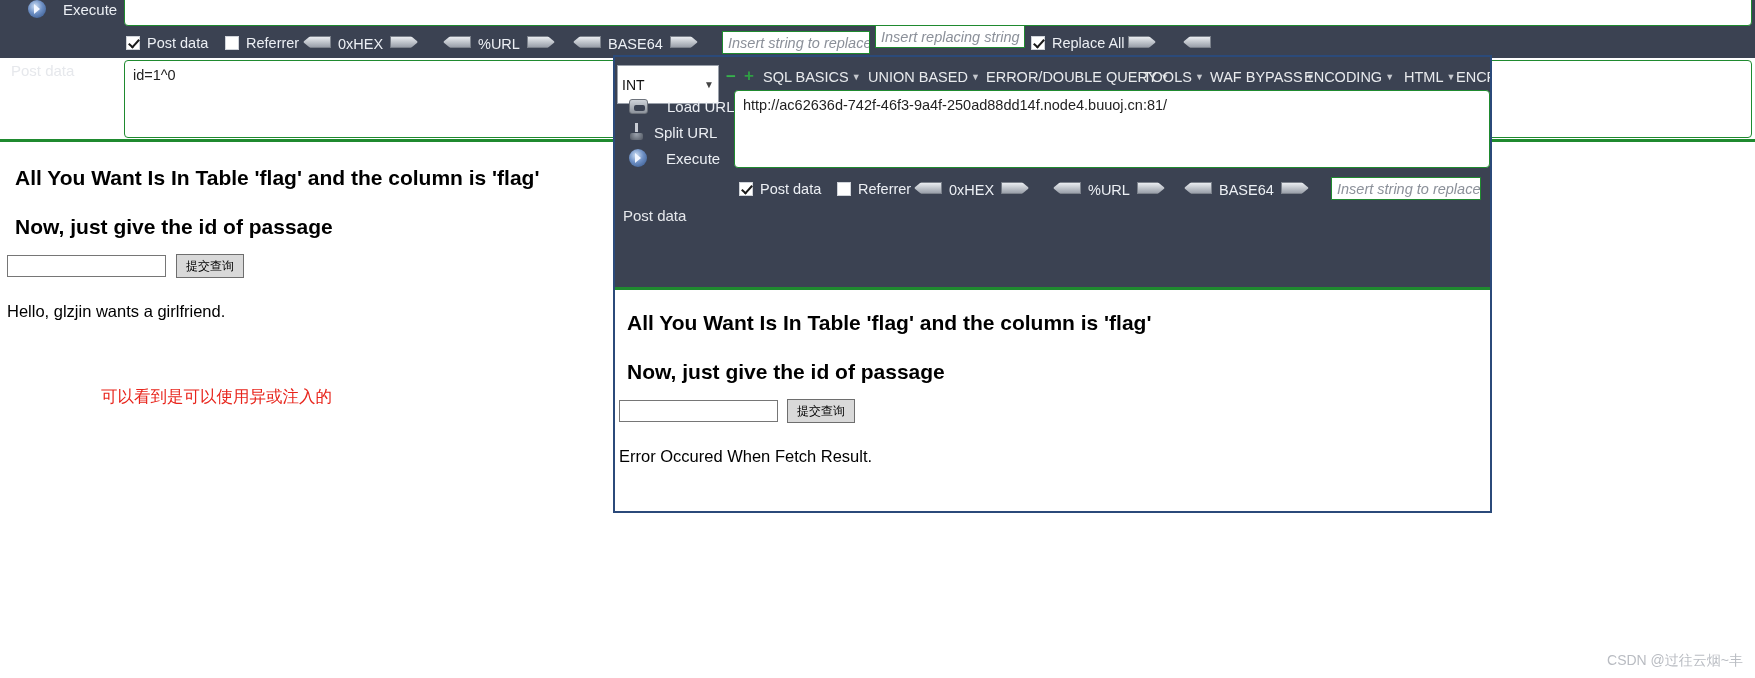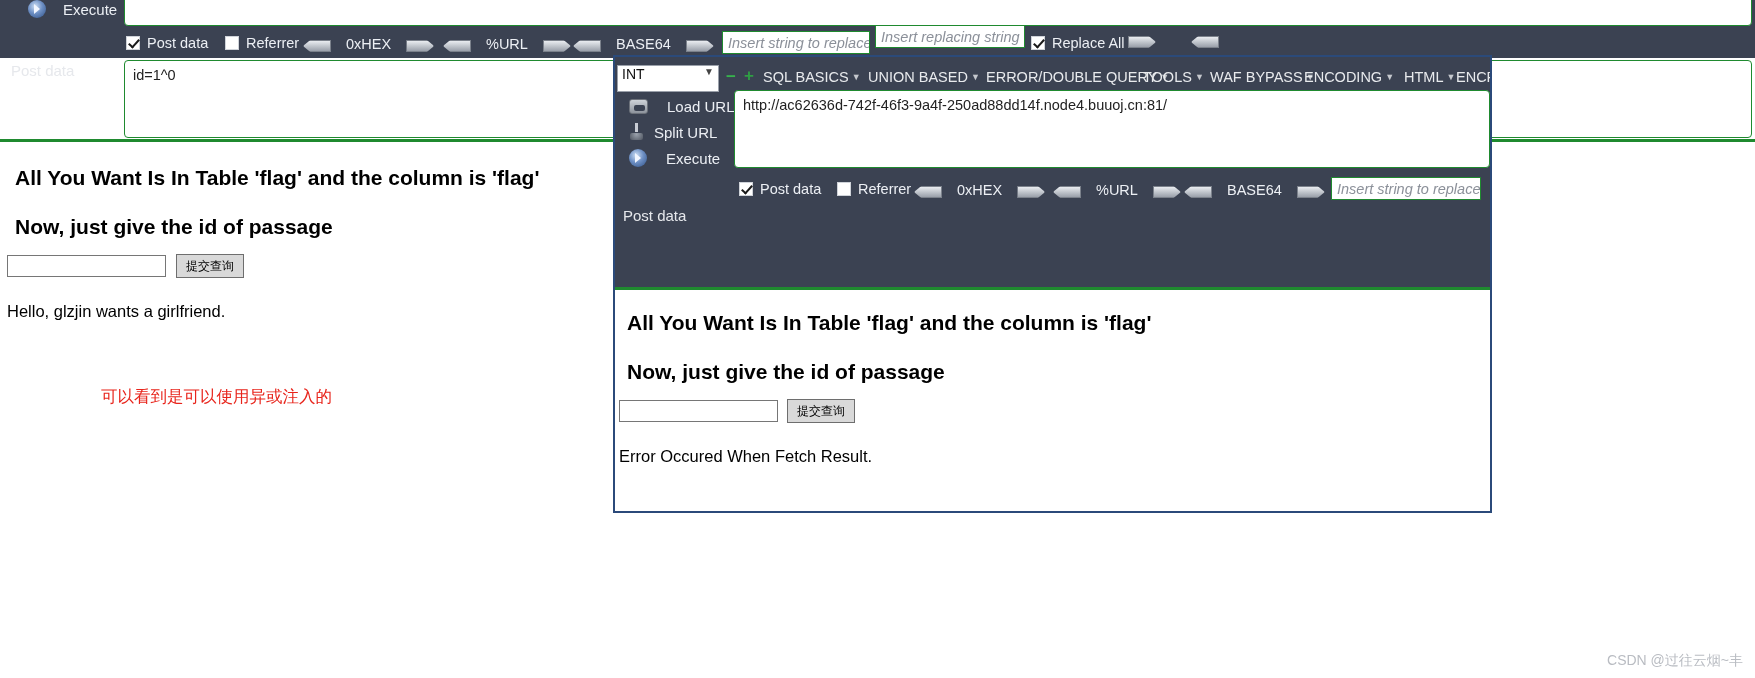--- a/index.html
+++ b/index.html
@@ -77,21 +77,21 @@
 
   
   .pill {
     width:28px; height:12px; flex:none;
     background:linear-gradient(#e9ecf0,#9aa0aa);
     border:1px solid #7b818b;
   }
   .pill.left  { clip-path: polygon(0% 50%, 26% 0%, 100% 0%, 100% 100%, 26% 100%); }
   .pill.right { clip-path: polygon(0% 0%, 74% 0%, 100% 50%, 74% 100%, 0% 100%); }
 
-  .enc-group { display:flex; align-items:flex-end; gap:15px; }
+  .enc-group { display:flex; align-items:flex-start; gap:7px; }
   .enc-label { font-size:14.5px; color:#eceff4; white-space:nowrap; }
 
   
   .tb-input {
     background:#ffffff; border:1px solid #1f8a2f;
     font-style:italic; color:#8b9099; font-size:14.5px;
     padding:2px 5px; height:23px; line-height:19px;
     font-family:"Liberation Sans", sans-serif;
     overflow:hidden; white-space:nowrap;
   }
@@ -102,22 +102,22 @@
   }
   .box-text {
     font-size:14.5px; color:#222; padding:6px 8px;
     font-family:"Liberation Sans", sans-serif;
     white-space:nowrap; overflow:hidden;
   }
 
   
   .sel {
     background:#ffffff; border:1px solid #9aa0aa;
-    font-size:14px; color:#111; height:27px;
-    display:flex; padding:0 4px;
+    font-size:14px; color:#111; height:39px;
+    display:flex; align-items:center; padding:0 4px;
     justify-content:space-between;
     font-family:"Liberation Sans", sans-serif;
   }
   .sel .chev { font-size:10px; color:#444; }
 
   .pm { font-size:17px; font-weight:bold; line-height:1; }
   .pm.minus { color:#37b24d; }
   .pm.plus  { color:#2f9e44; }
 
   .menu-item {

